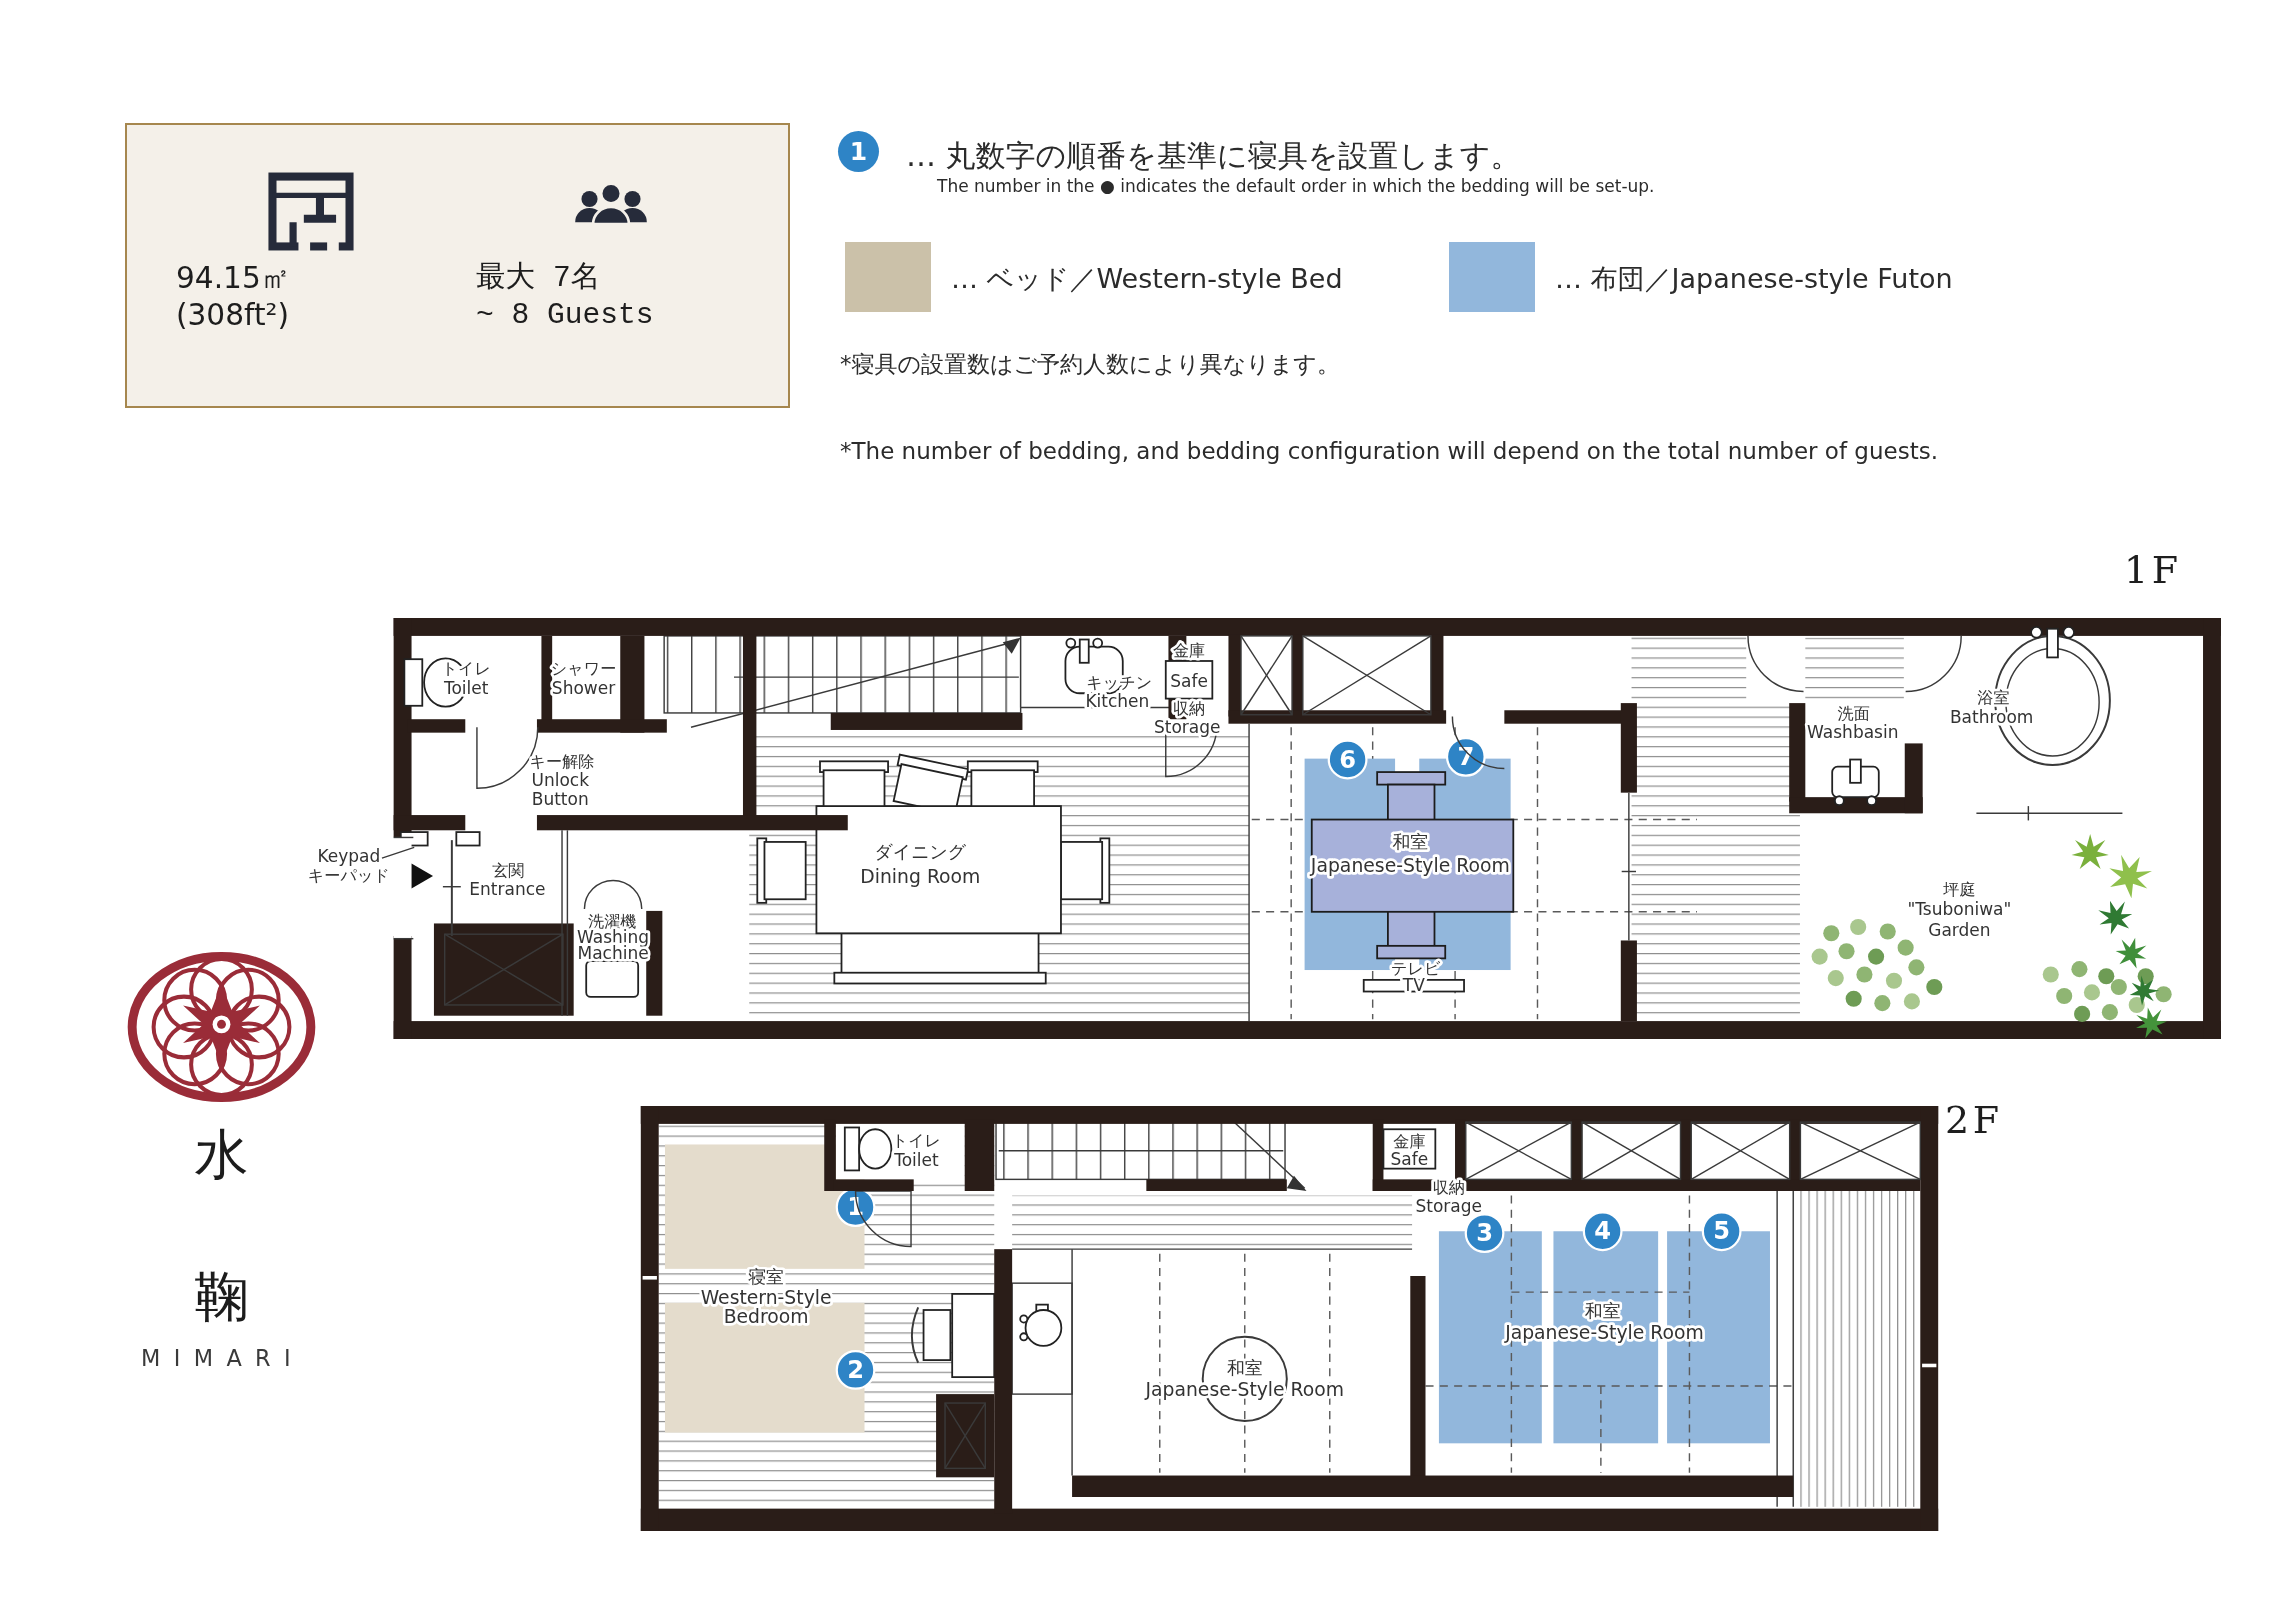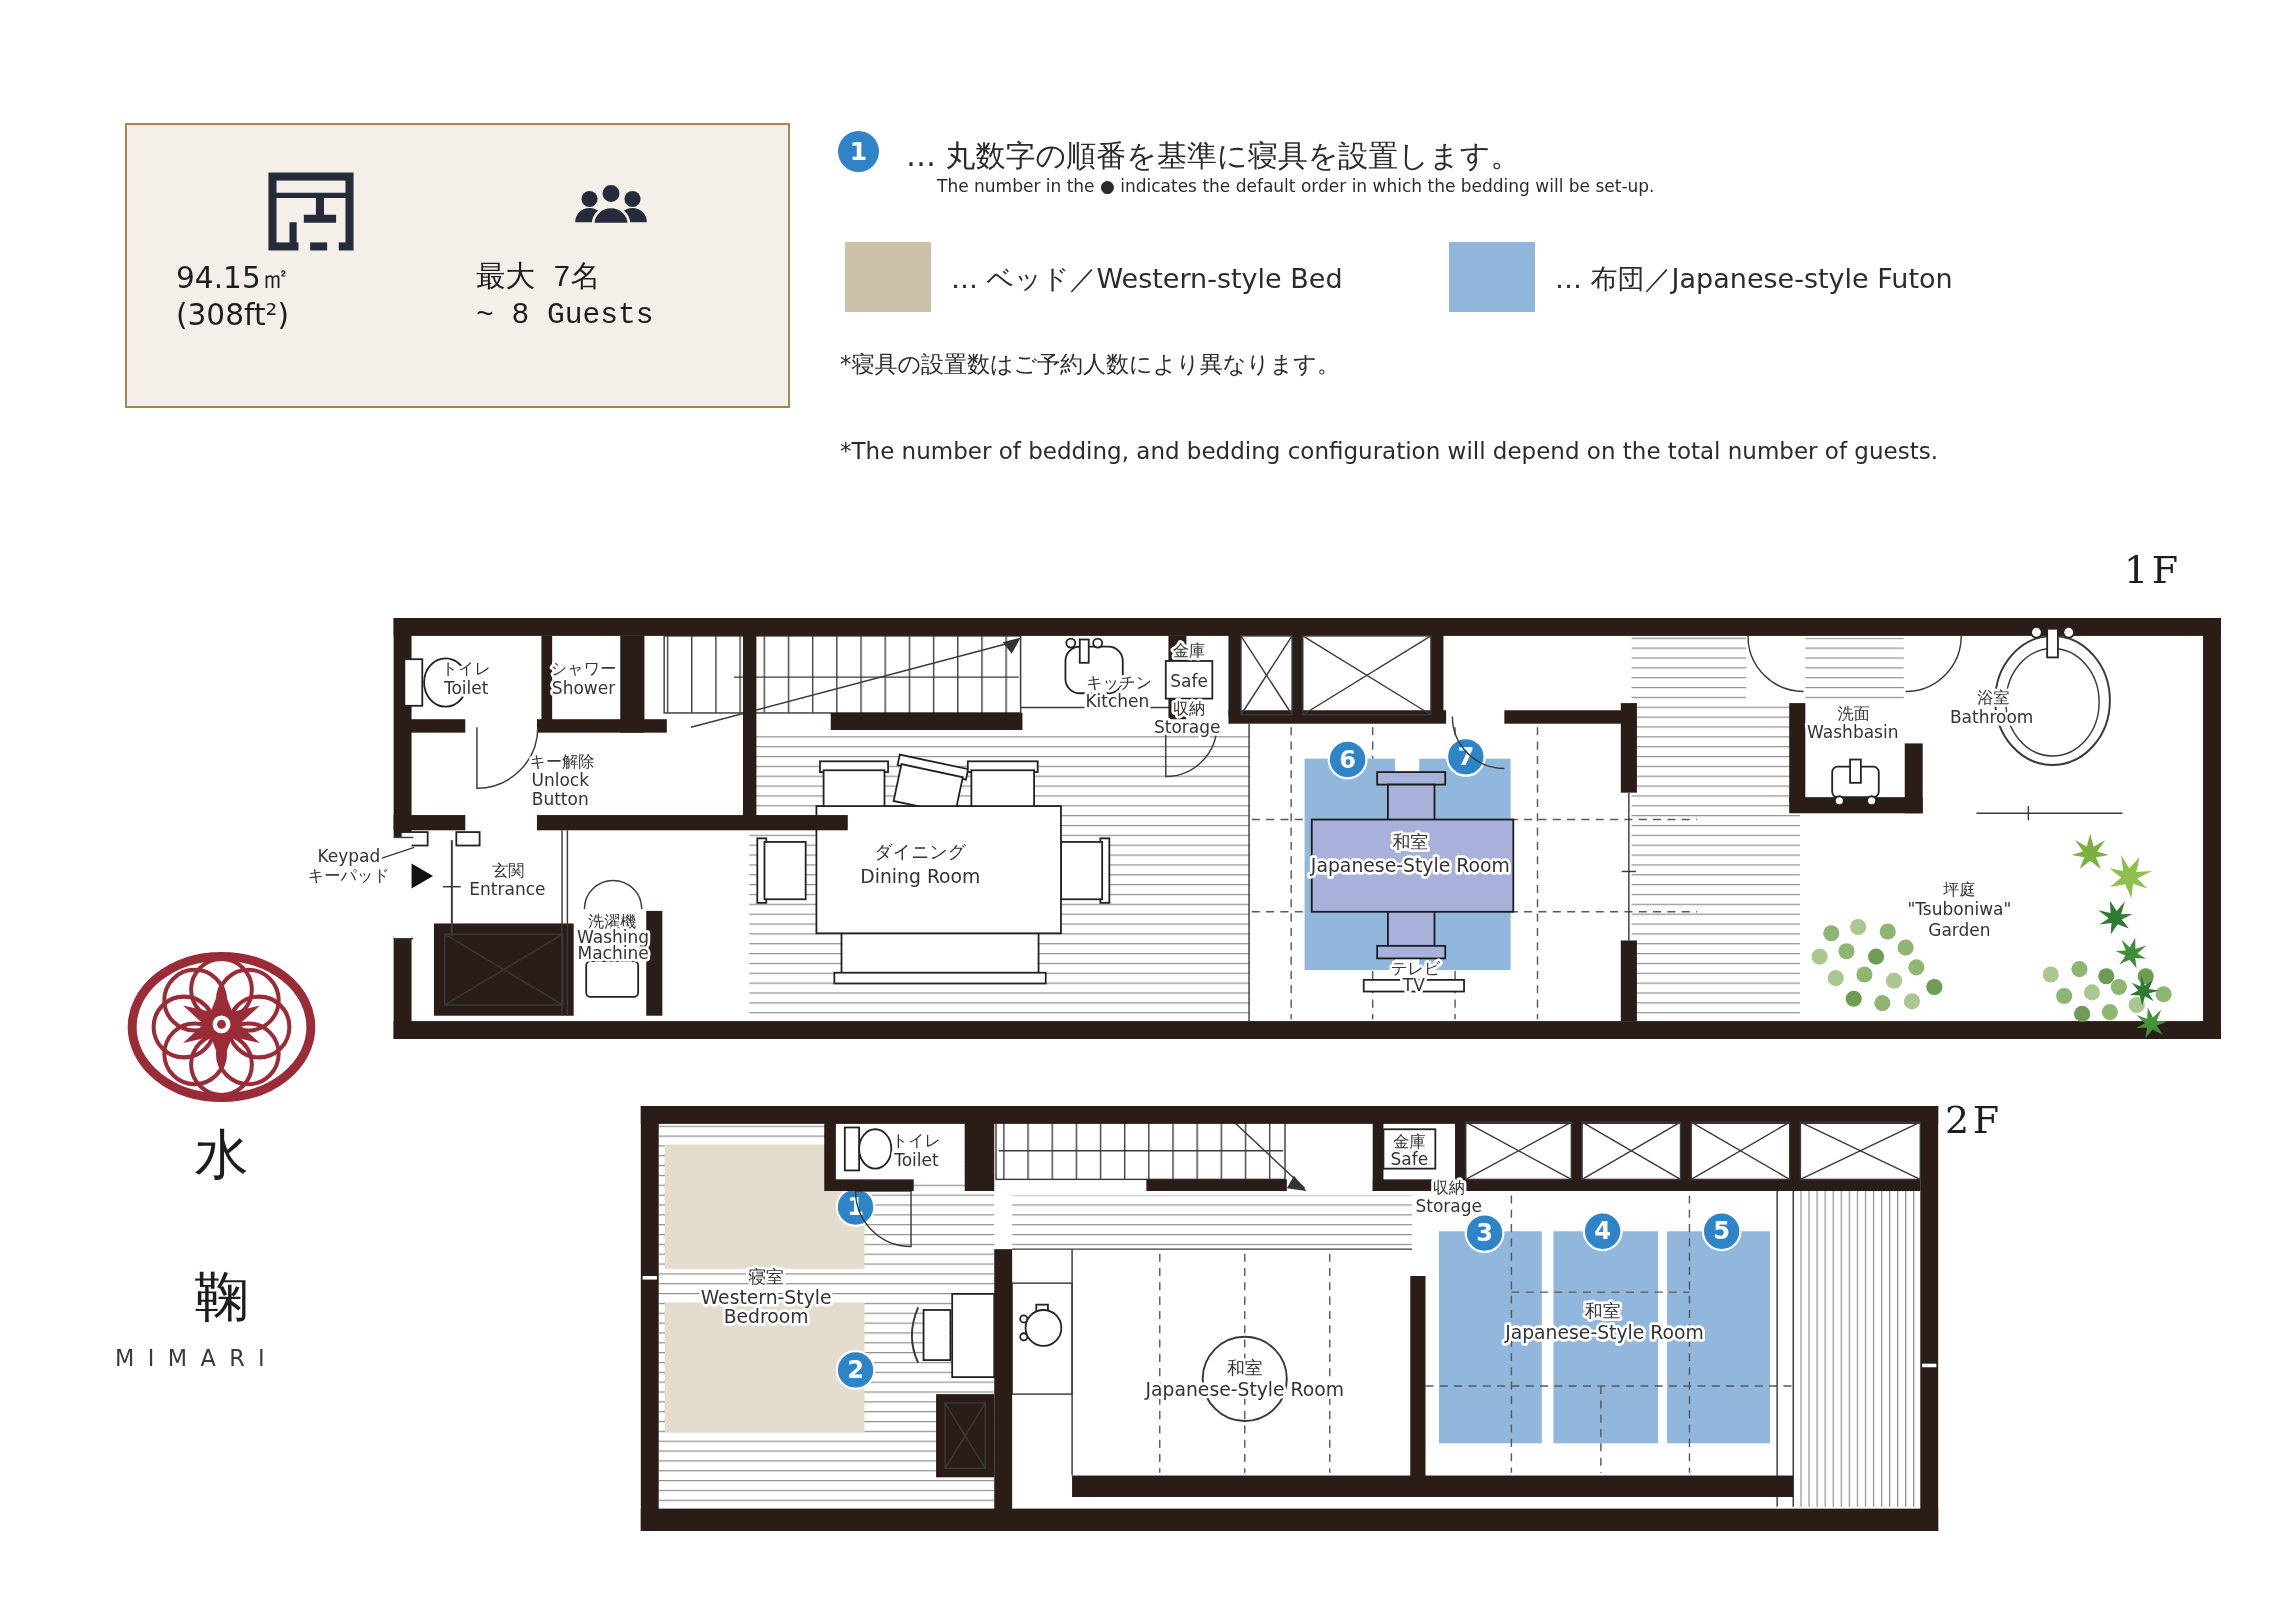--- a/index.html
+++ b/index.html
@@ -31,21 +31,21 @@
 
   
   .floor-label{font-family:"DejaVu Serif","Liberation Serif",serif;font-size:38px;
                color:#1e1e1e;letter-spacing:3.6px;}
   #floor1-label{left:2124px;top:548px;text-align:right;}
   #floor2-label{left:1945px;top:1098px;}
 
   
   #logo-kanji1{left:125px;top:1119px;width:193px;text-align:center;font-size:54px;color:#1c1c1c;}
   #logo-kanji2{left:125px;top:1261px;width:193px;text-align:center;font-size:54px;color:#1c1c1c;}
-  #logo-latin{left:115px;top:1345px;width:215px;font-size:22.4px;
+  #logo-latin{left:115px;top:1345px;width:215px;text-align:center;font-size:22.4px;
               letter-spacing:13.4px;color:#3a3a3a;}
 
   
   .wall{fill:#2A1D18;}
   .thin{stroke:#3a3a3a;stroke-width:1.6;fill:none;}
   .thin2{stroke:#3a3a3a;stroke-width:2.2;fill:none;}
   .furn{stroke:#222;stroke-width:2;fill:#ffffff;}
   .dash{stroke:#5a5a5a;stroke-width:1.6;fill:none;stroke-dasharray:9 7;}
   text{font-family:"DejaVu Sans","Liberation Sans",sans-serif;text-anchor:middle;fill:#333;}
   .jp{font-size:20px;}

